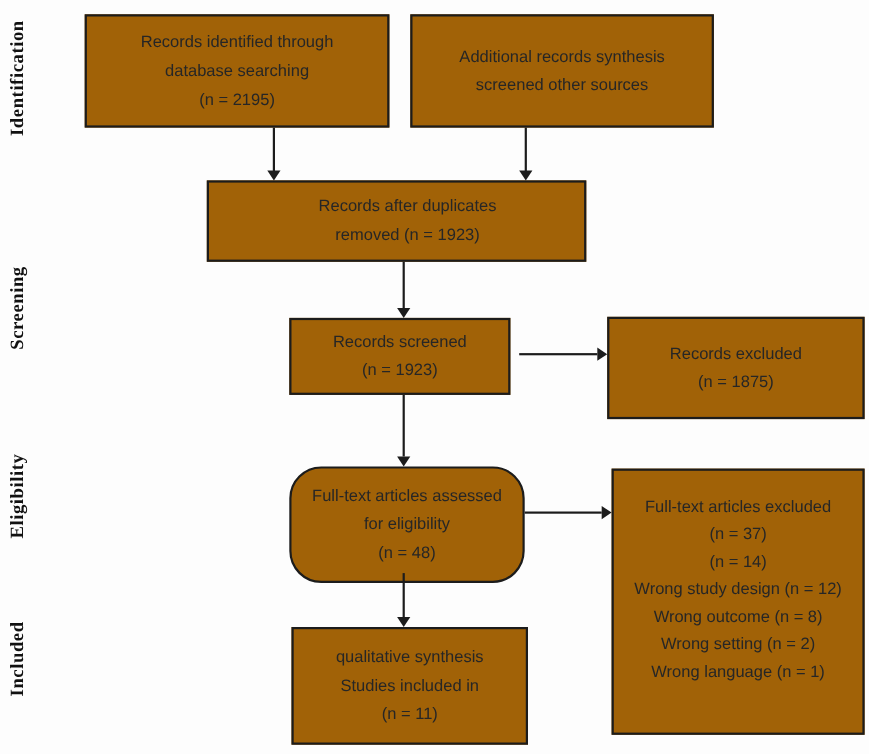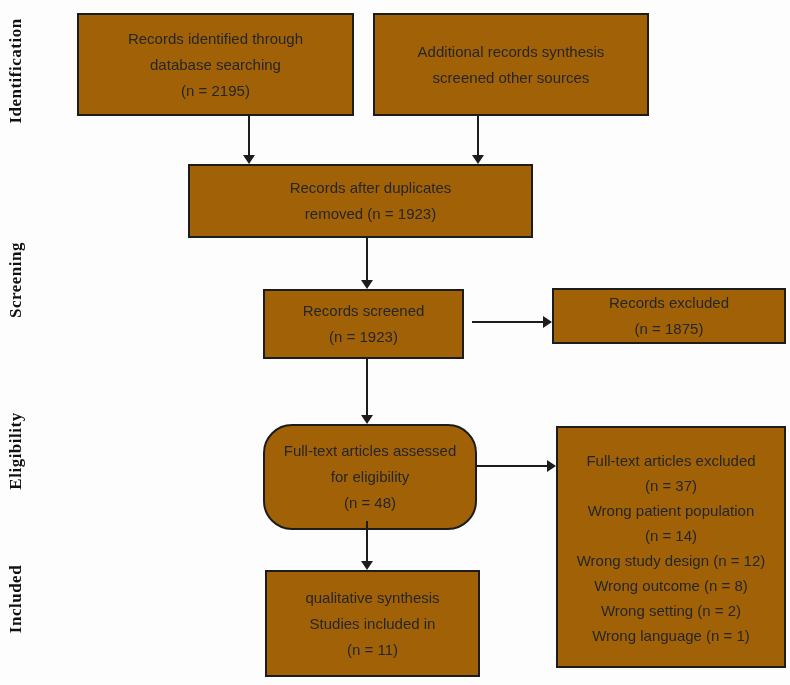--- a/index.html
+++ b/index.html
@@ -98,35 +98,34 @@
   <div class="box" style="left:188px; top:164px; width:345px; height:74px;padding-left:20px;">
     <div class="text-line">Records after duplicates</div>
     <div class="text-line">removed (n = 1923)</div>
   </div>
 
   <div class="box" style="left:263px; top:289px; width:201px; height:70px;">
     <div class="text-line">Records screened</div>
     <div class="text-line">(n = 1923)</div>
   </div>
 
-  <div class="box" style="left:552px; top:288px; width:234px; height:56px;">
+  <div class="box" style="left:552px; top:288px; width:234px; height:93px;">
     <div class="text-line">Records excluded</div>
     <div class="text-line">(n = 1875)</div>
   </div>
 
   <div class="box" style="left:263px; top:424px; width:214px; height:106px;border-radius:29px;">
     <div class="text-line">Full-text articles assessed</div>
     <div class="text-line">for eligibility</div>
     <div class="text-line">(n = 48)</div>
   </div>
 
   <div class="box dense" style="left:556px; top:426px; width:230px; height:242px;">
     <div class="text-line">Full-text articles excluded</div>
     <div class="text-line">(n = 37)</div>
-    <div class="text-line">Wrong patient population</div>
     <div class="text-line">(n = 14)</div>
     <div class="text-line">Wrong study design (n = 12)</div>
     <div class="text-line">Wrong outcome (n = 8)</div>
     <div class="text-line">Wrong setting (n = 2)</div>
     <div class="text-line">Wrong language (n = 1)</div>
   </div>
 
   <div class="box" style="left:265px; top:570px; width:215px; height:107px;">
     <div class="text-line">qualitative synthesis</div>
     <div class="text-line">Studies included in</div>

